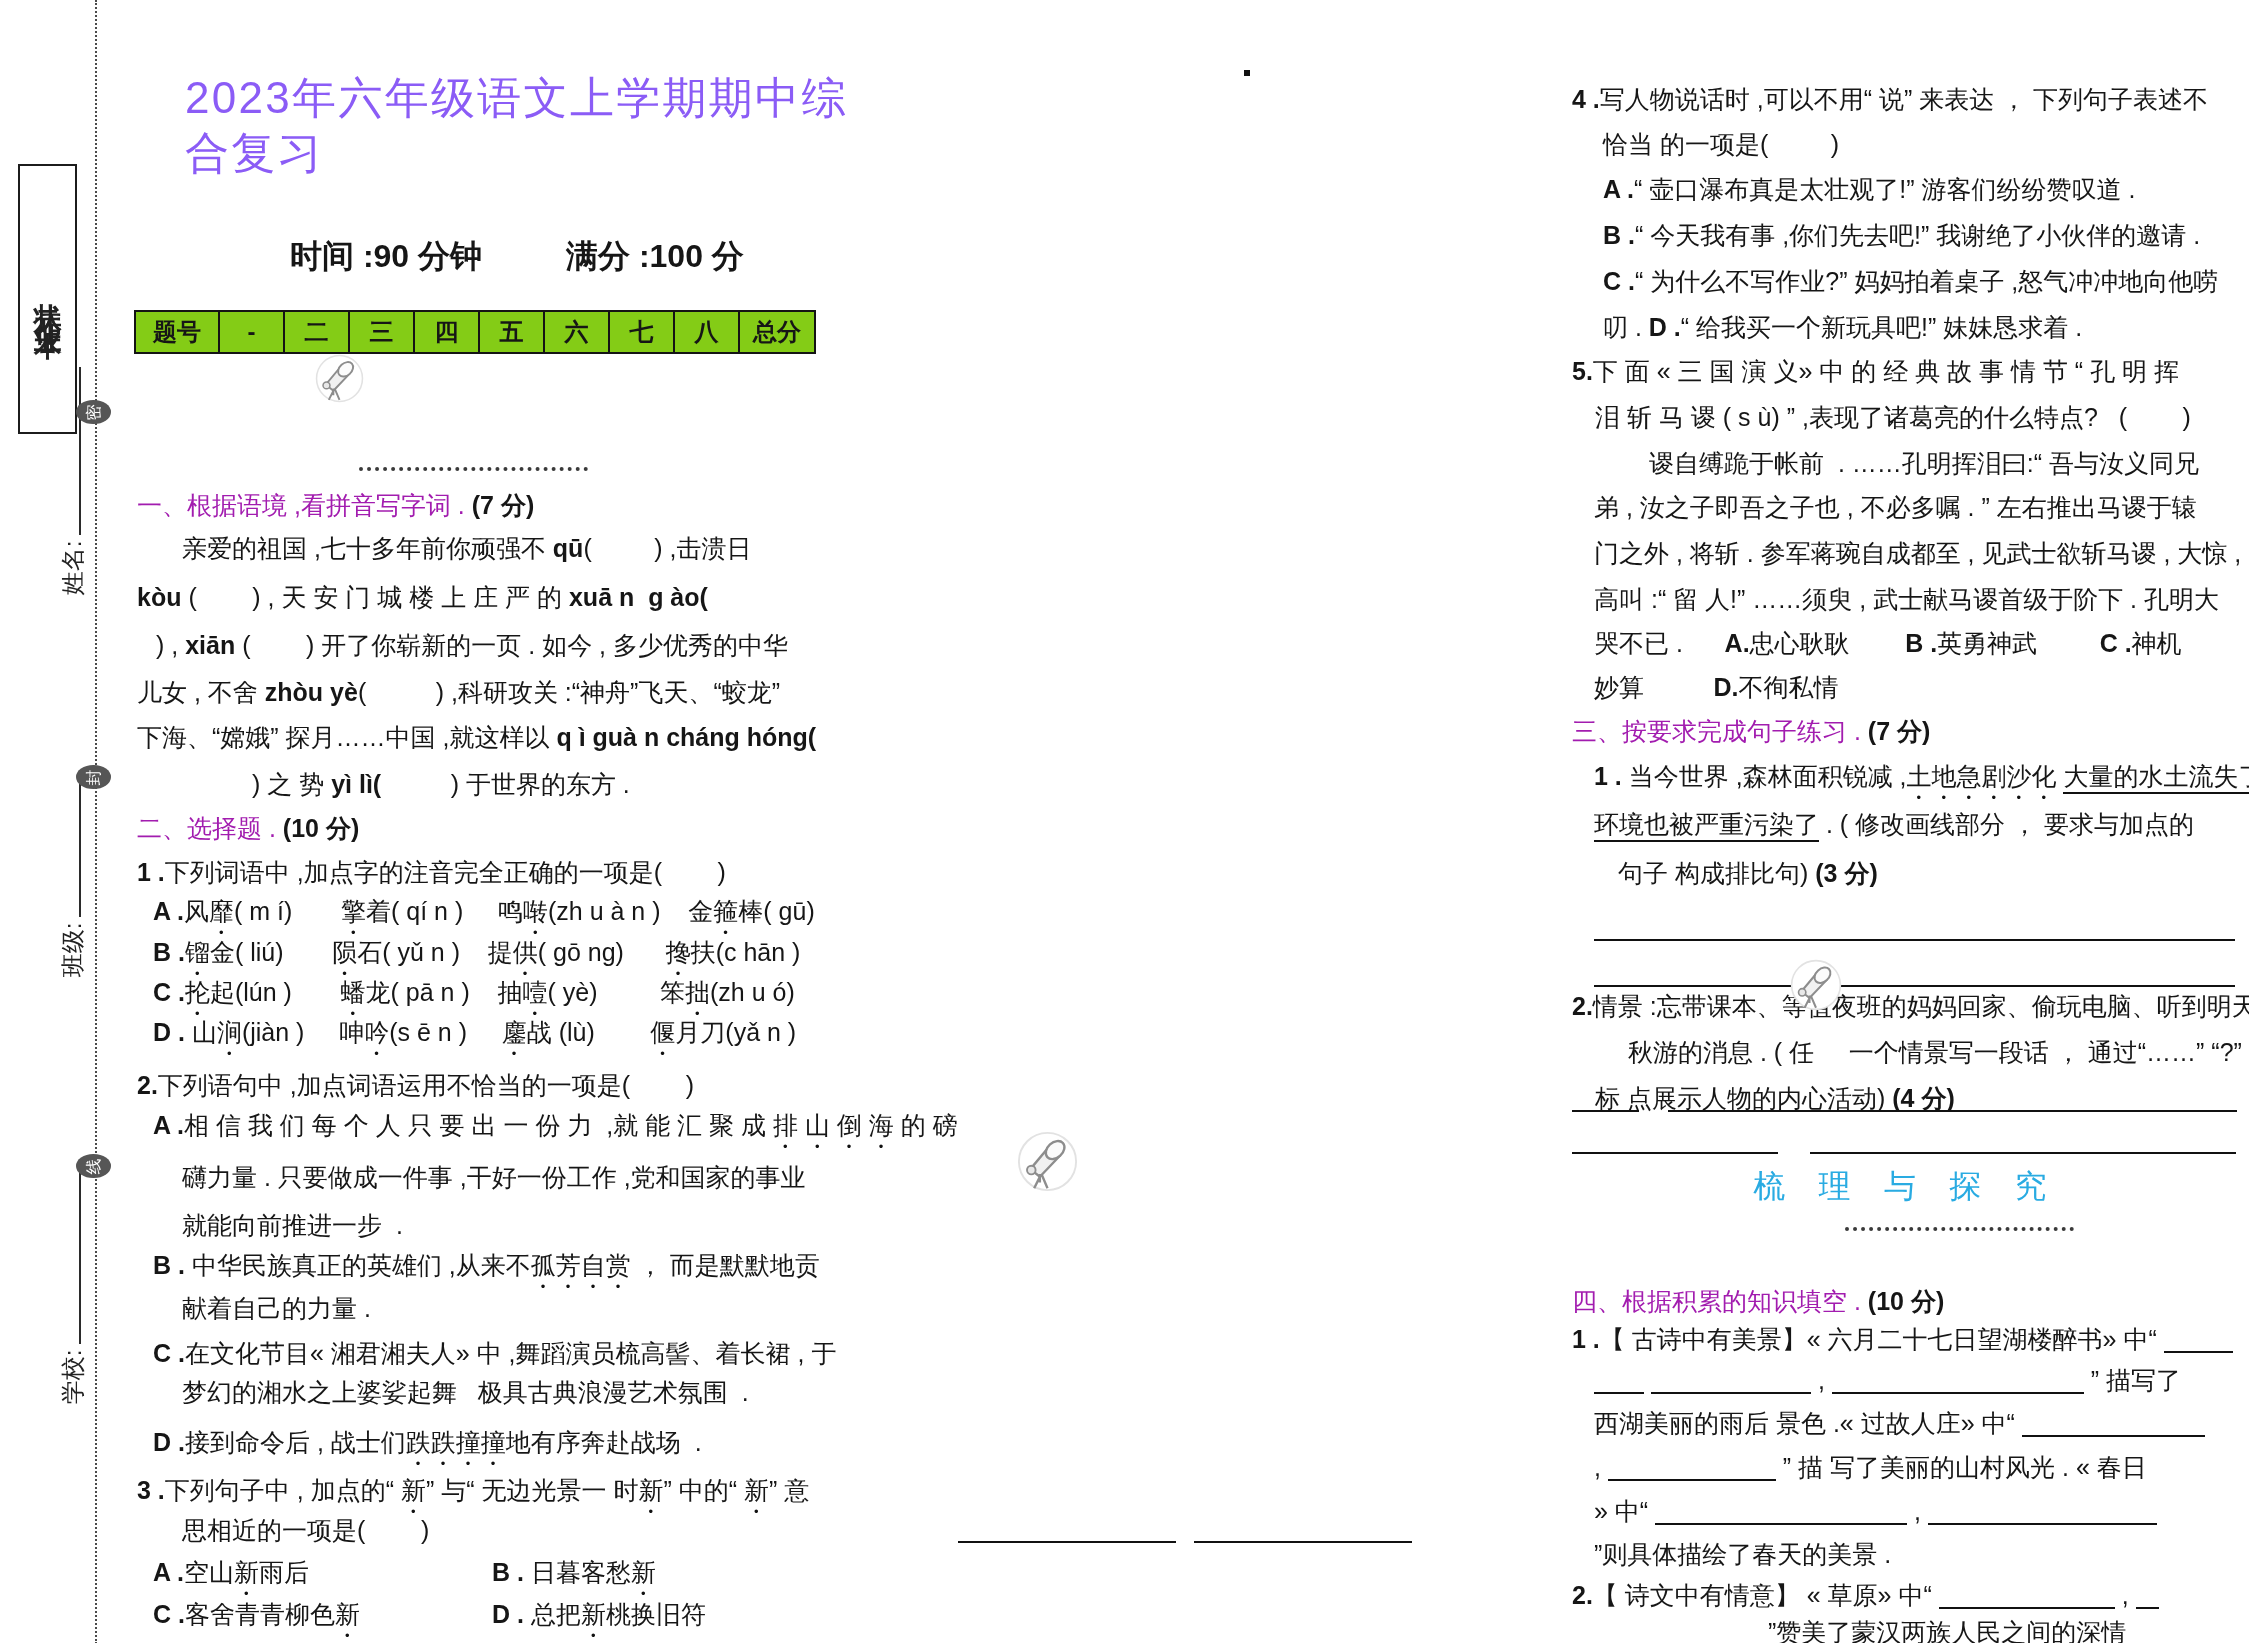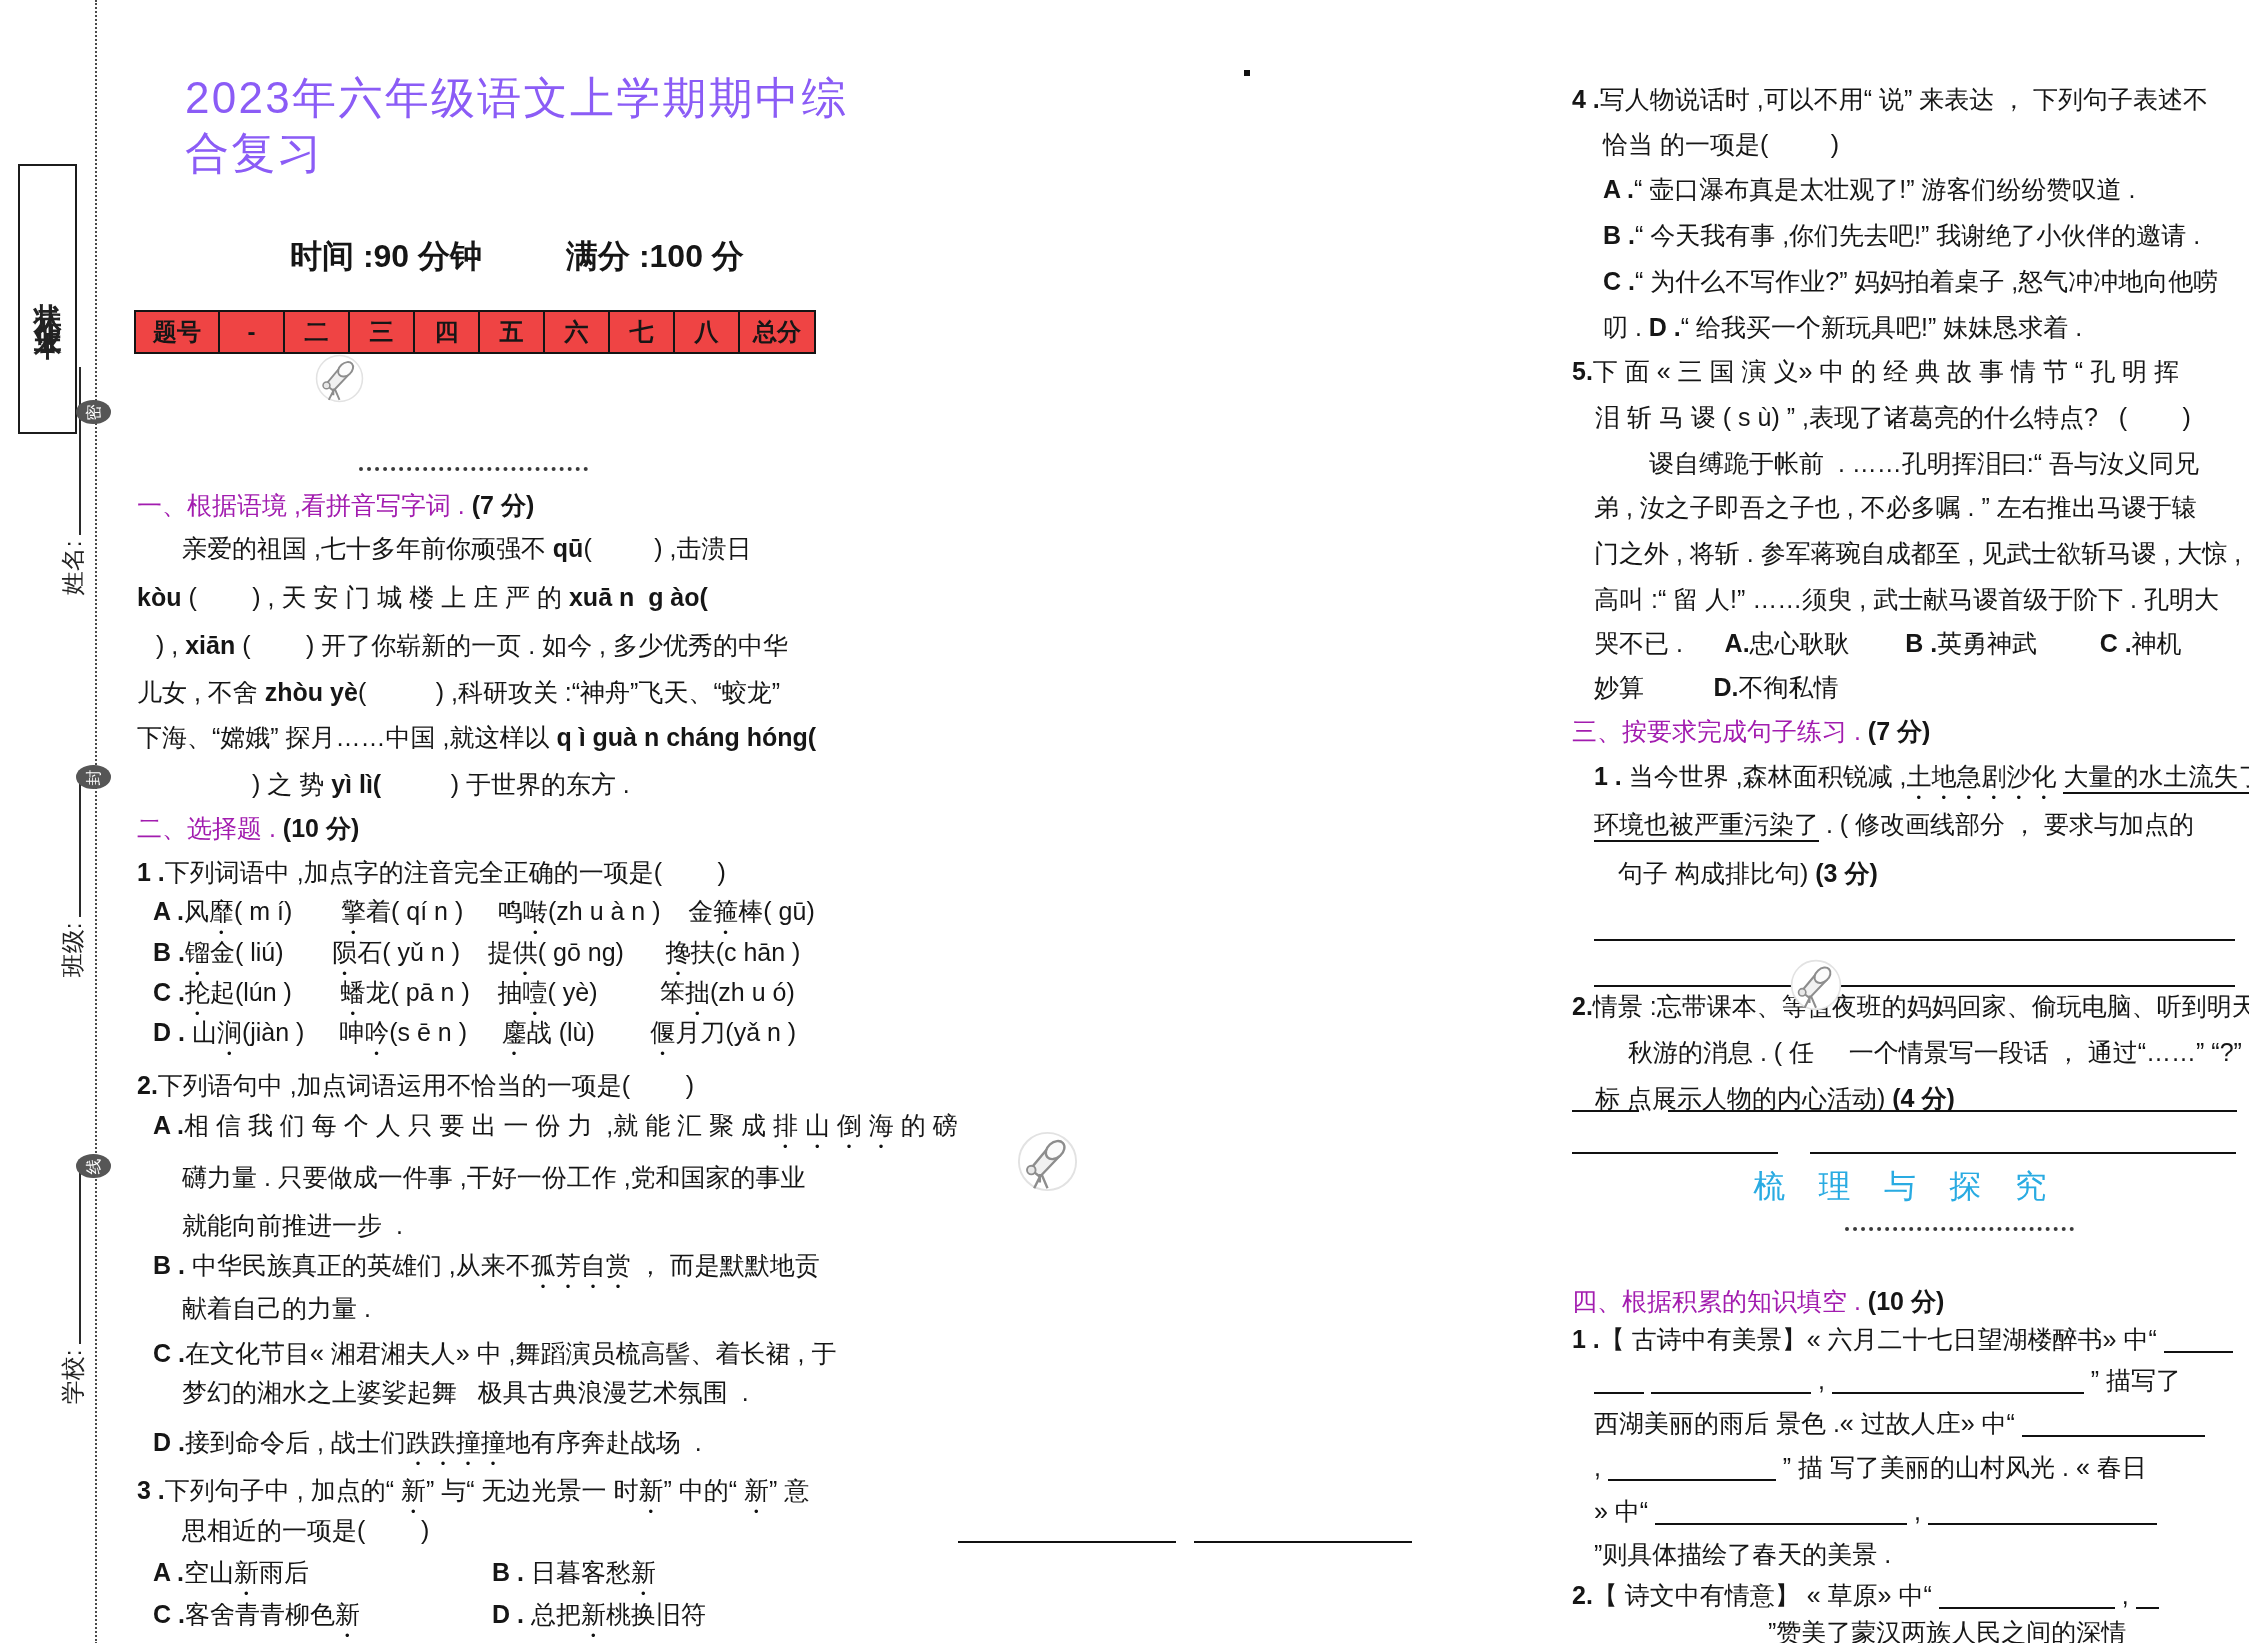--- a/index.html
+++ b/index.html
@@ -19,21 +19,21 @@
   .seal span{transform:rotate(-90deg);font-size:16px;font-family:"Liberation Serif",serif;}
   #seal1{top:400px}#seal2{top:765px}#seal3{top:1154px}
   
   .title{position:absolute;left:185px;color:#8b5cf6;font-size:44px;letter-spacing:2.3px;}
   #title1{top:69px}#title2{top:124px}
   .meta{position:absolute;top:235px;font-size:32px;font-weight:bold;}
   #meta-time{left:290px}#meta-score{left:566px}
   
   table.score{position:absolute;left:134px;top:310px;border-collapse:collapse;table-layout:fixed;}
   table.score td{border:2.3px solid #141414;height:40px;text-align:center;font-size:24px;
-                 font-weight:bold;padding:0;background:#ef4444;}
+                 font-weight:bold;padding:0;background:#84cc16;}
   
   .banner{position:absolute;color:#29abe2;font-size:32px;letter-spacing:12.2px;text-align:center;}
   #banner1{left:134px;width:679px;top:418px}
   #banner2{left:1572px;width:668px;top:1165px}
   .dotline{position:absolute;border-bottom:4.6px dotted #3a3a3a;height:0;}
   #dotline1{left:359px;width:229px;top:467px}
   #dotline2{left:1845px;width:229px;top:1227px}
   
   .line{position:absolute;white-space:pre;font-size:25px;line-height:35px;height:35px;}
   .bd{font-weight:bold;}

